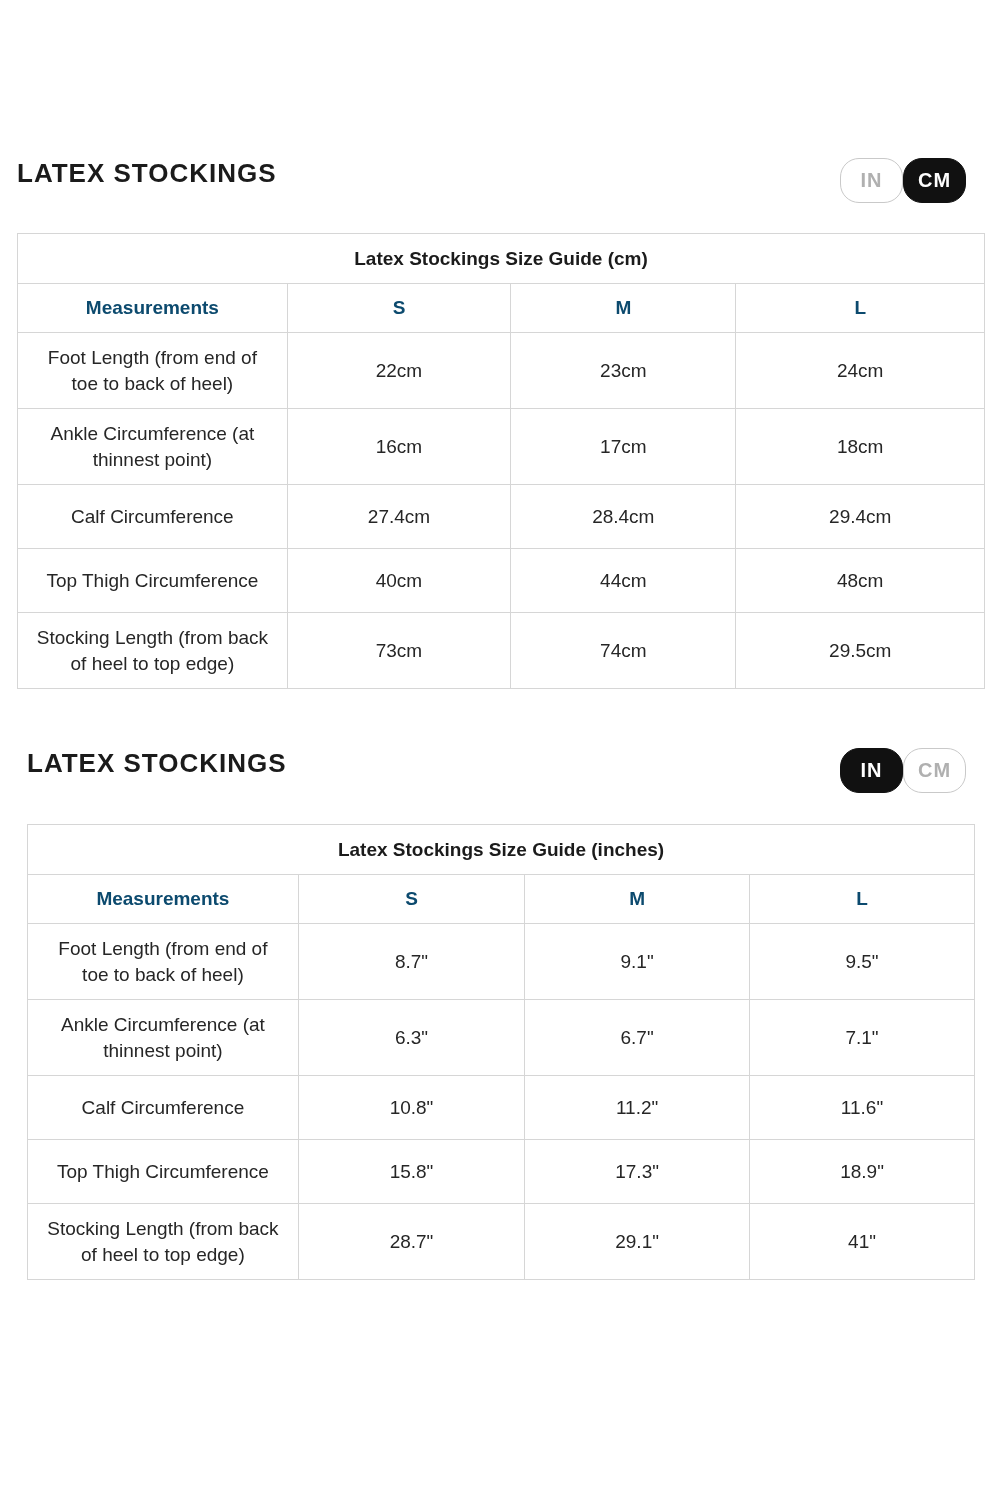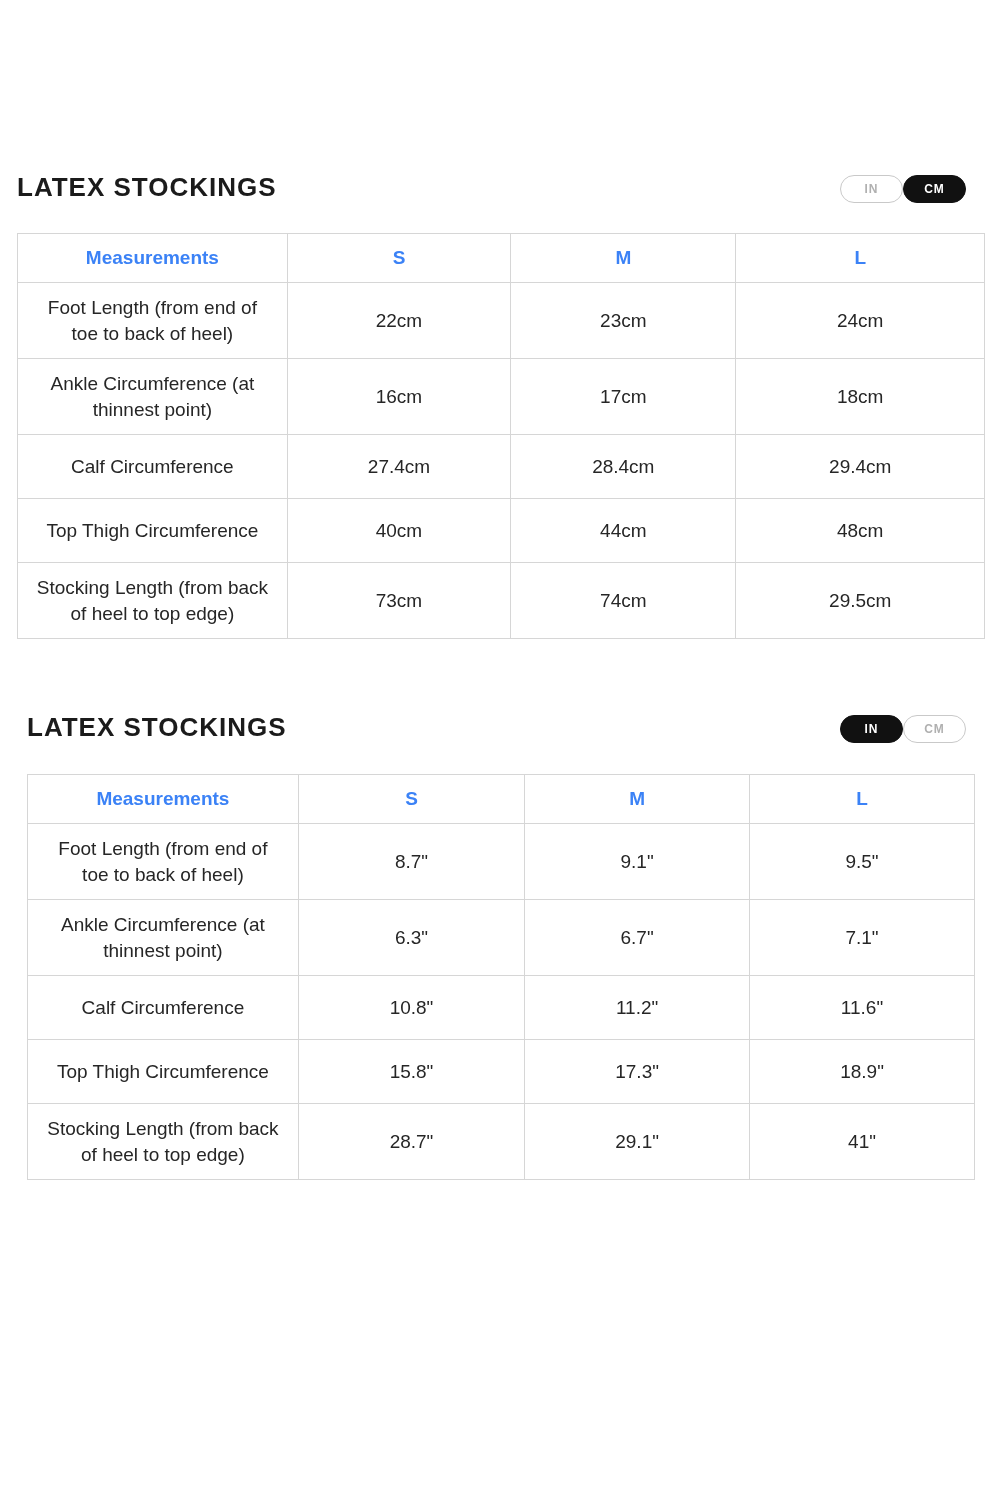--- a/index.html
+++ b/index.html
@@ -6,37 +6,37 @@
   html, body { background: #ffffff; }
   body {
     width: 1000px; height: 1500px;
     font-family: "Liberation Sans", sans-serif;
     color: #1f1f1f;
     overflow: hidden;
   }
 
   
   .section-header {
-    display: flex; align-items: flex-end; justify-content: space-between;
+    display: flex; align-items: flex-start; justify-content: space-between;
     height: 45px;
   }
   .sec-cm .section-header { margin: 158px 34px 0 17px; }
   .sec-in .section-header { margin: 59px 34px 0 27px; }
 
   .page-heading {
     font-size: 26px; font-weight: 700; letter-spacing: 1px;
     color: #1b1b1b;
   }
 
   .unit-toggle { display: flex; }
   .toggle-btn {
-    width: 63px; height: 28px;
+    width: 63px; height: 45px;
     display: flex; align-items: center; justify-content: center;
     font-family: "Liberation Sans", sans-serif;
-    font-size: 12px; font-weight: 700; letter-spacing: 1px;
+    font-size: 20px; font-weight: 700; letter-spacing: 1px;
     cursor: pointer;
     border-radius: 19px;
   }
   .toggle-btn.inactive {
     background: #ffffff; color: #b0b0b0; border: 1px solid #c9c9c9;
   }
   .toggle-btn.active {
     background: #111111; color: #ffffff; border: 1px solid #111111;
   }
 
@@ -51,21 +51,21 @@
   table.size-table td, table.size-table th {
     border: 1px solid #d6d6d6;
     text-align: center; vertical-align: middle;
     padding: 6px 18px; line-height: 26px;
     font-weight: 400;
   }
   tr.tbl-title-row td {
     font-weight: 700; height: 50px; color: #1b1b1b;
   }
   tr.col-header-row th {
-    font-weight: 700; height: 49px; color: #3b82f6;
+    font-weight: 700; height: 49px; color: #0c4a6e;
   }
   tr.row-tall { height: 76px; margin-top: 40px; }
   tr.row-short { height: 64px; }
 </style>
 </head>
 <body>
 
 <section class="sec-cm">
   <div class="section-header">
     <h1 class="page-heading">LATEX STOCKINGS</h1>
@@ -77,20 +77,23 @@
 
   <div class="table-wrap cm">
     <table class="size-table">
       <colgroup>
         <col style="width:27.9%">
           <col style="width:23.1%">
           <col style="width:23.3%">
           <col style="width:25.7%">
       </colgroup>
       <tbody>
+        <tr class="tbl-title-row">
+          <td colspan="4">Latex Stockings Size Guide (cm)</td>
+        </tr>
         <tr class="col-header-row">
           <th>Measurements</th>
           <th>S</th>
           <th>M</th>
           <th>L</th>
         </tr>
         <tr class="row-tall">
           <td>Foot Length (from end of toe to back of heel)</td>
           <td>22cm</td>
           <td>23cm</td>
@@ -136,20 +139,23 @@
 
   <div class="table-wrap in">
     <table class="size-table">
       <colgroup>
         <col style="width:28.6%">
           <col style="width:23.9%">
           <col style="width:23.75%">
           <col style="width:23.75%">
       </colgroup>
       <tbody>
+        <tr class="tbl-title-row">
+          <td colspan="4">Latex Stockings Size Guide (inches)</td>
+        </tr>
         <tr class="col-header-row">
           <th>Measurements</th>
           <th>S</th>
           <th>M</th>
           <th>L</th>
         </tr>
         <tr class="row-tall">
           <td>Foot Length (from end of toe to back of heel)</td>
           <td>8.7"</td>
           <td>9.1"</td>

